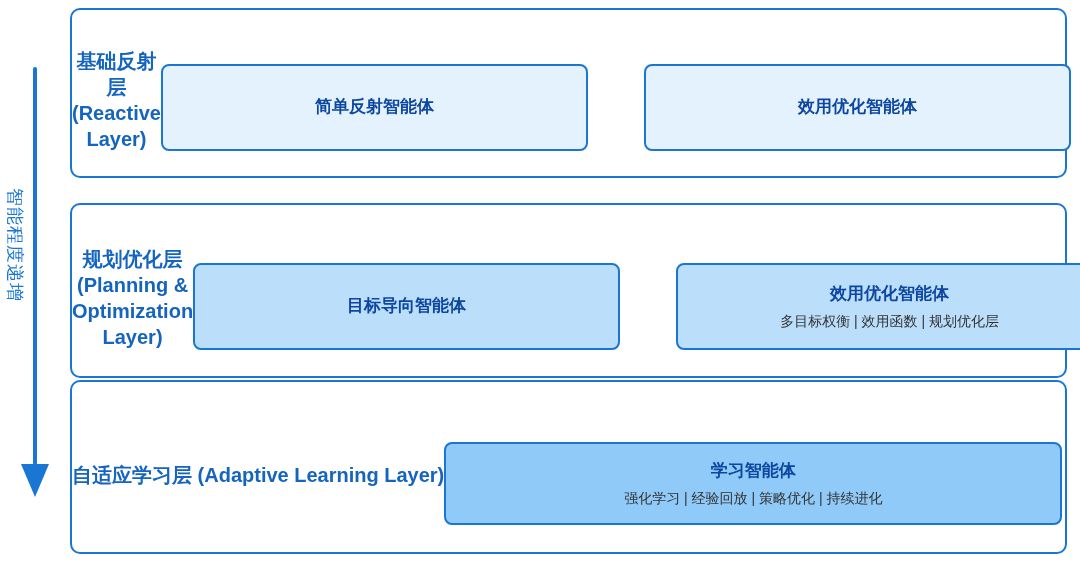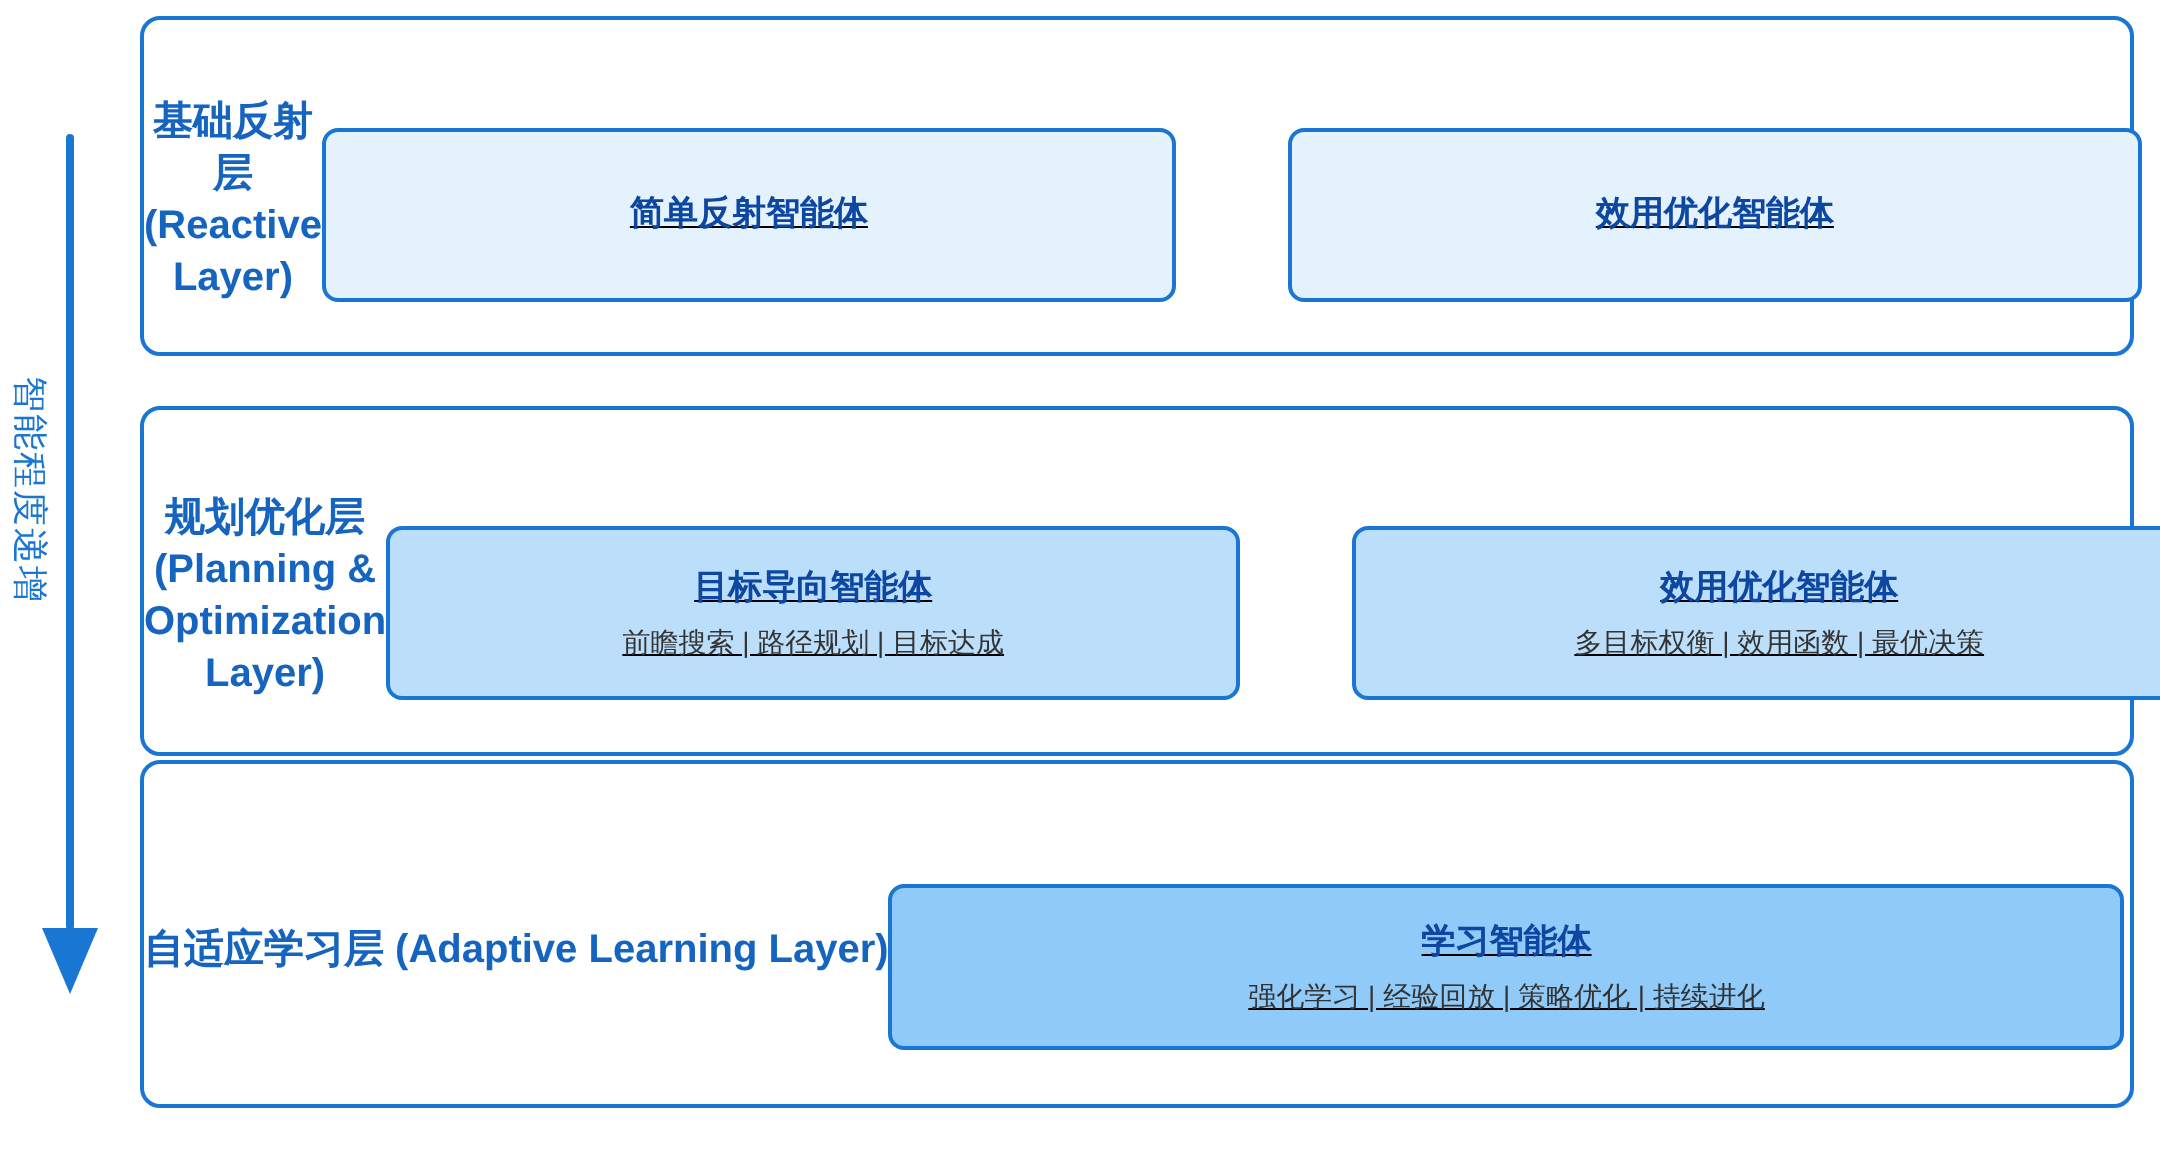--- a/index.html
+++ b/index.html
@@ -71,21 +71,20 @@
     font-size: 20px;
     line-height: 26px;
     font-weight: bold;
     color: #1565C0;
     text-align: center;
   }
   .agent-row {
     display: flex;
     gap: 56px;
     margin-top: 14px;
-    text-decoration: underline;
   }
   .layer-2 .agent-row { margin-top: 17px; }
   .layer-3 .agent-row { margin-top: 16px; }
   .agent-card {
     box-sizing: border-box;
     width: 427px;
     height: 87px;
     border: 2px solid #1976D2;
     border-radius: 8px;
     display: flex;
@@ -131,25 +130,24 @@
         <div class="agent-title">效用优化智能体</div>
       </div>
     </div>
   </section>
 
   <section class="layer layer-2">
     <h2 class="layer-title">规划优化层 (Planning &amp; Optimization Layer)</h2>
     <div class="agent-row">
       <div class="agent-card" style="background-color: rgb(187, 222, 251);">
         <div class="agent-title">目标导向智能体</div>
-        <div class="agent-features">前瞻搜索 | 路径规划 | 目标达成</div>
       </div>
       <div class="agent-card" style="background-color: rgb(187, 222, 251);">
         <div class="agent-title">效用优化智能体</div>
-        <div class="agent-features">多目标权衡 | 效用函数 | 最优决策</div>
+        <div class="agent-features">多目标权衡 | 效用函数 | 规划优化层</div>
       </div>
     </div>
   </section>
 
   <section class="layer layer-3">
     <h2 class="layer-title">自适应学习层 (Adaptive Learning Layer)</h2>
     <div class="agent-row">
       <div class="agent-card" style="background-color: rgb(144, 202, 249);">
         <div class="agent-title">学习智能体</div>
         <div class="agent-features">强化学习 | 经验回放 | 策略优化 | 持续进化</div>

